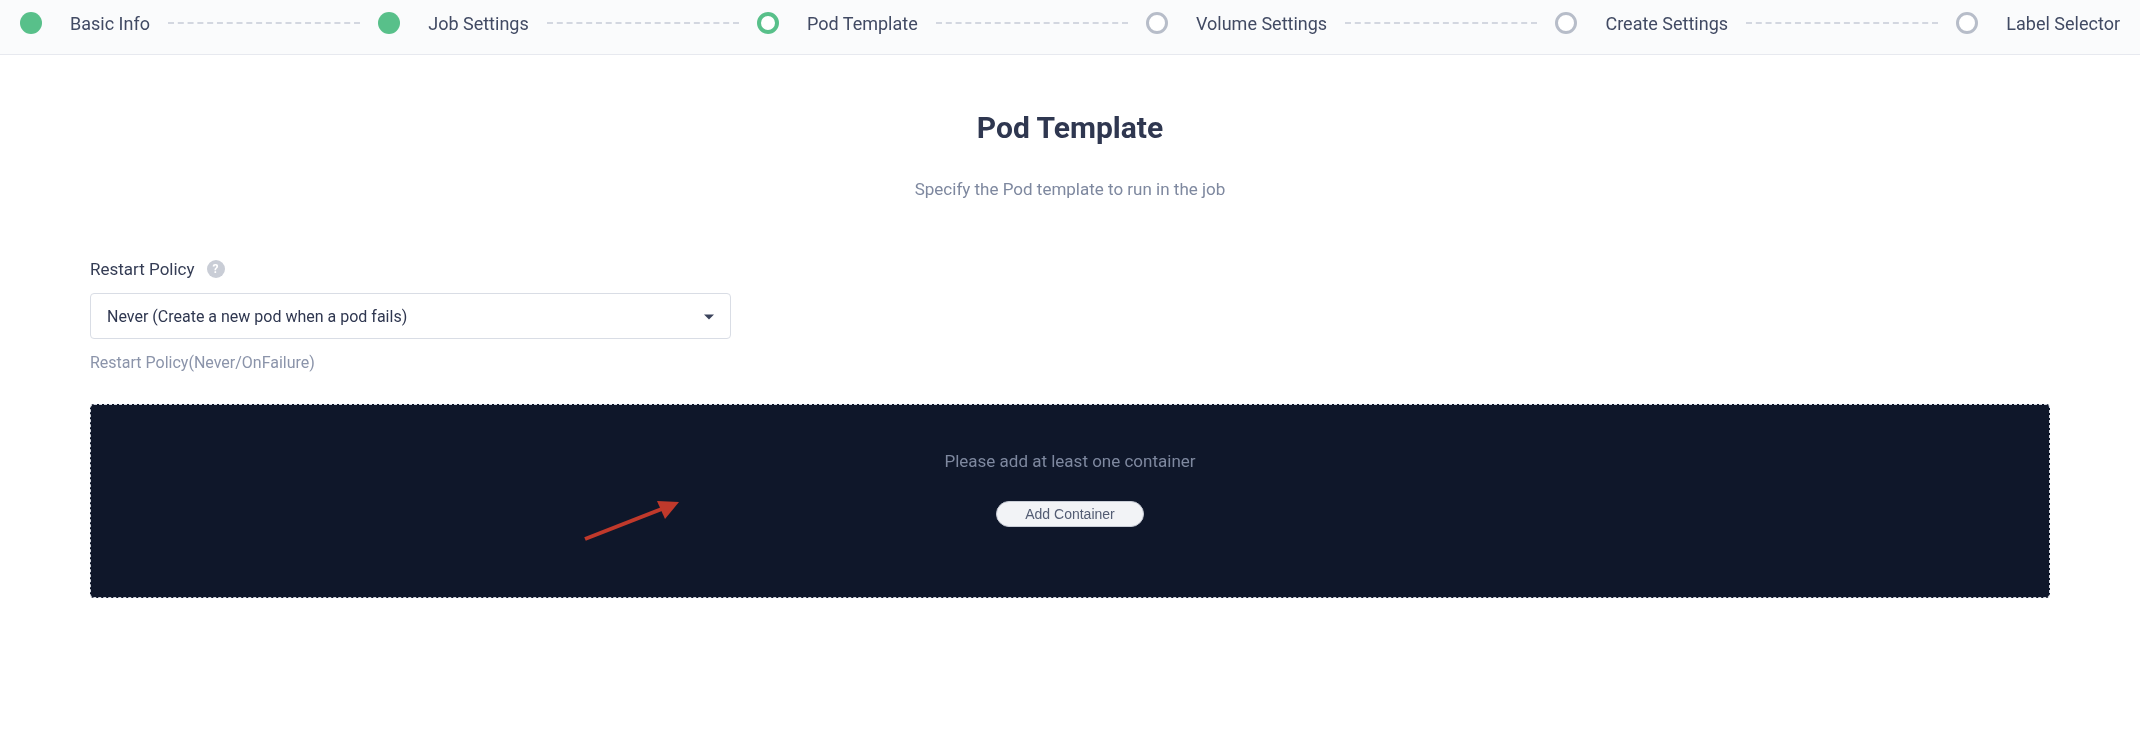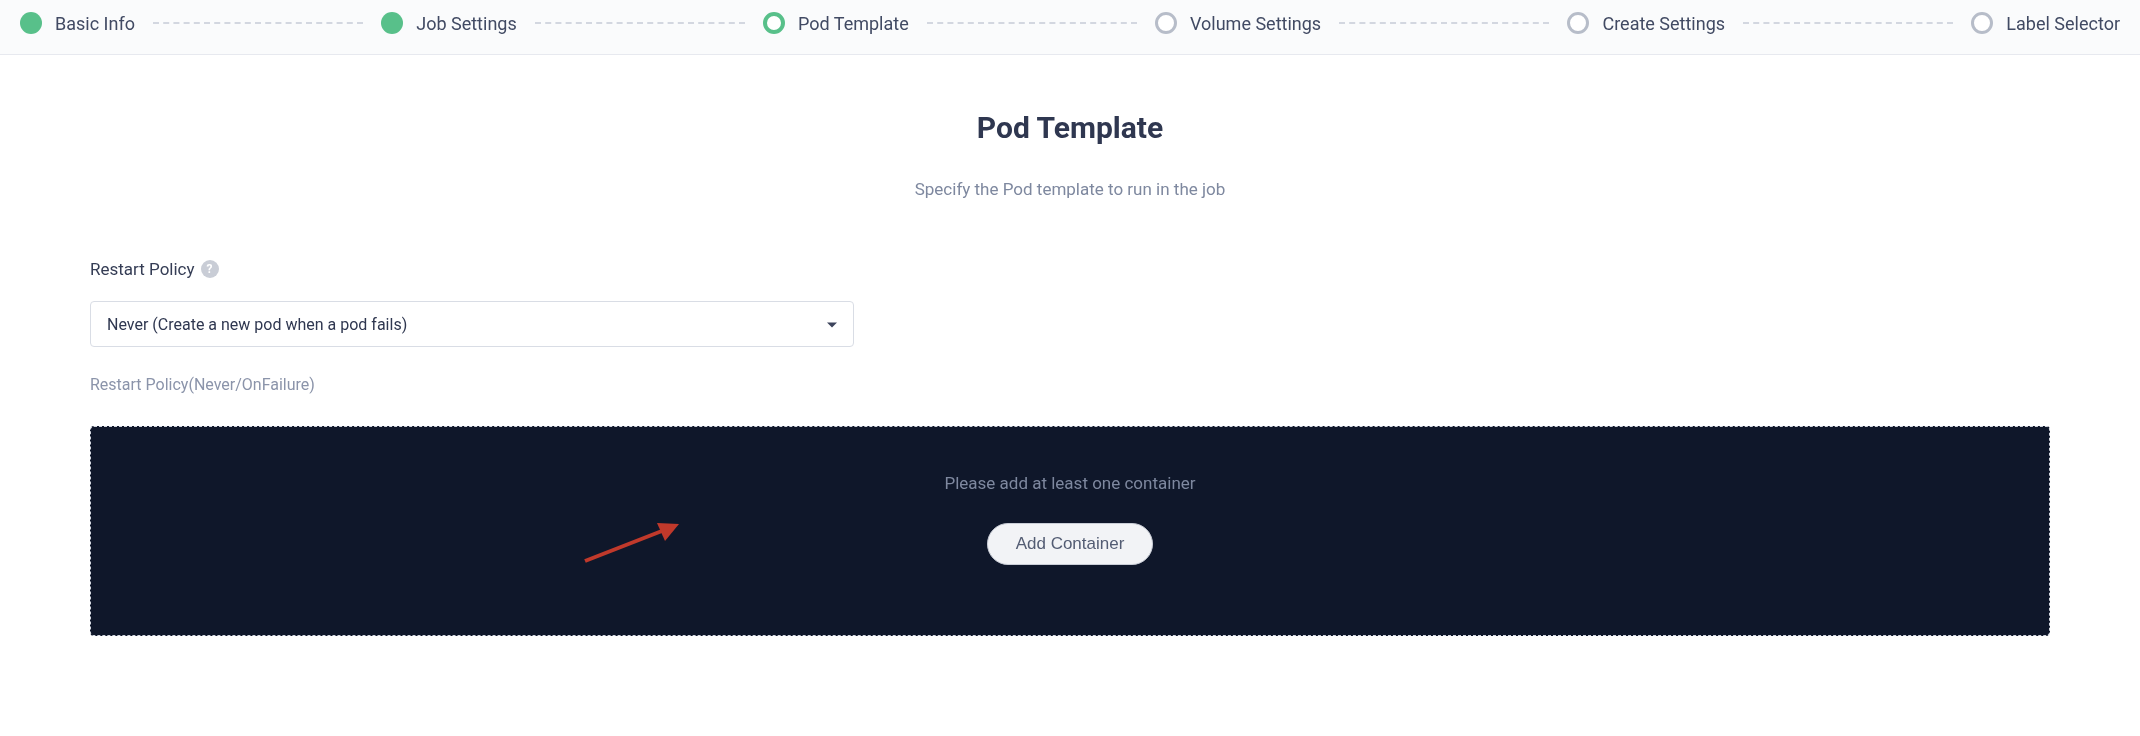--- a/index.html
+++ b/index.html
@@ -16,21 +16,21 @@
       display: flex;
       align-items: center;
       justify-content: space-between;
       padding: 12px 20px 20px 20px;
       background: #fafbfc;
       border-bottom: 1px solid #e7e9ef;
     }
     .step {
       display: flex;
       align-items: center;
-      gap: 13px;
+      gap: 28px;
       cursor: pointer;
     }
     .step-circle {
       width: 22px;
       height: 22px;
       border-radius: 50%;
       flex-shrink: 0;
     }
     .step-circle.done {
       background: #58c08a;
@@ -70,41 +70,41 @@
       color: #7e889f;
       text-align: center;
       margin-top: 34px;
     }
     .form-section {
       margin-top: 60px;
     }
     .field-label-row {
       display: flex;
       align-items: center;
-      gap: 6px;
+      gap: 12px;
       font-size: 17px;
       color: #353d55;
     }
     .help-icon {
       display: inline-flex;
       align-items: center;
       justify-content: center;
       width: 18px;
       height: 18px;
       border-radius: 50%;
       background: #c9cdd6;
       color: #ffffff;
       font-size: 12px;
       font-weight: 700;
       cursor: help;
     }
     .select-wrapper {
-      margin-top: 22px;
+      margin-top: 14px;
       position: relative;
-      width: 764px;
+      width: 641px;
     }
     .select-box {
       width: 100%;
       height: 46px;
       border: 1px solid #d9dde5;
       border-radius: 4px;
       background: #ffffff;
       padding: 0 44px 0 16px;
       font-size: 16px;
       color: #2f3750;
@@ -113,46 +113,46 @@
       cursor: pointer;
     }
     .select-caret {
       position: absolute;
       right: 16px;
       top: 50%;
       transform: translateY(-50%);
       pointer-events: none;
     }
     .field-hint {
-      margin-top: 28px;
+      margin-top: 14px;
       font-size: 16px;
       color: #8b94aa;
     }
     .container-panel {
       margin-top: 32px;
       border: 1px dashed #d3d7e0;
       border-radius: 4px;
       background: #0f172a;
       padding: 46px 20px 70px 20px;
       text-align: center;
       position: relative;
     }
     .panel-msg {
       font-size: 17px;
       color: #7e889f;
     }
     .add-btn {
       display: inline-block;
       margin-top: 30px;
-      padding: 10px 28px;
+      padding: 4px 28px;
       border: 1px solid #c9cdd6;
       border-radius: 24px;
       background: #f2f3f6;
       color: #535c73;
-      font-size: 17px;
+      font-size: 14px;
       cursor: pointer;
     }
     .arrow-annotation {
       position: absolute;
       left: 490px;
       top: 86px;
       pointer-events: none;
     }
   </style>
 </head>

